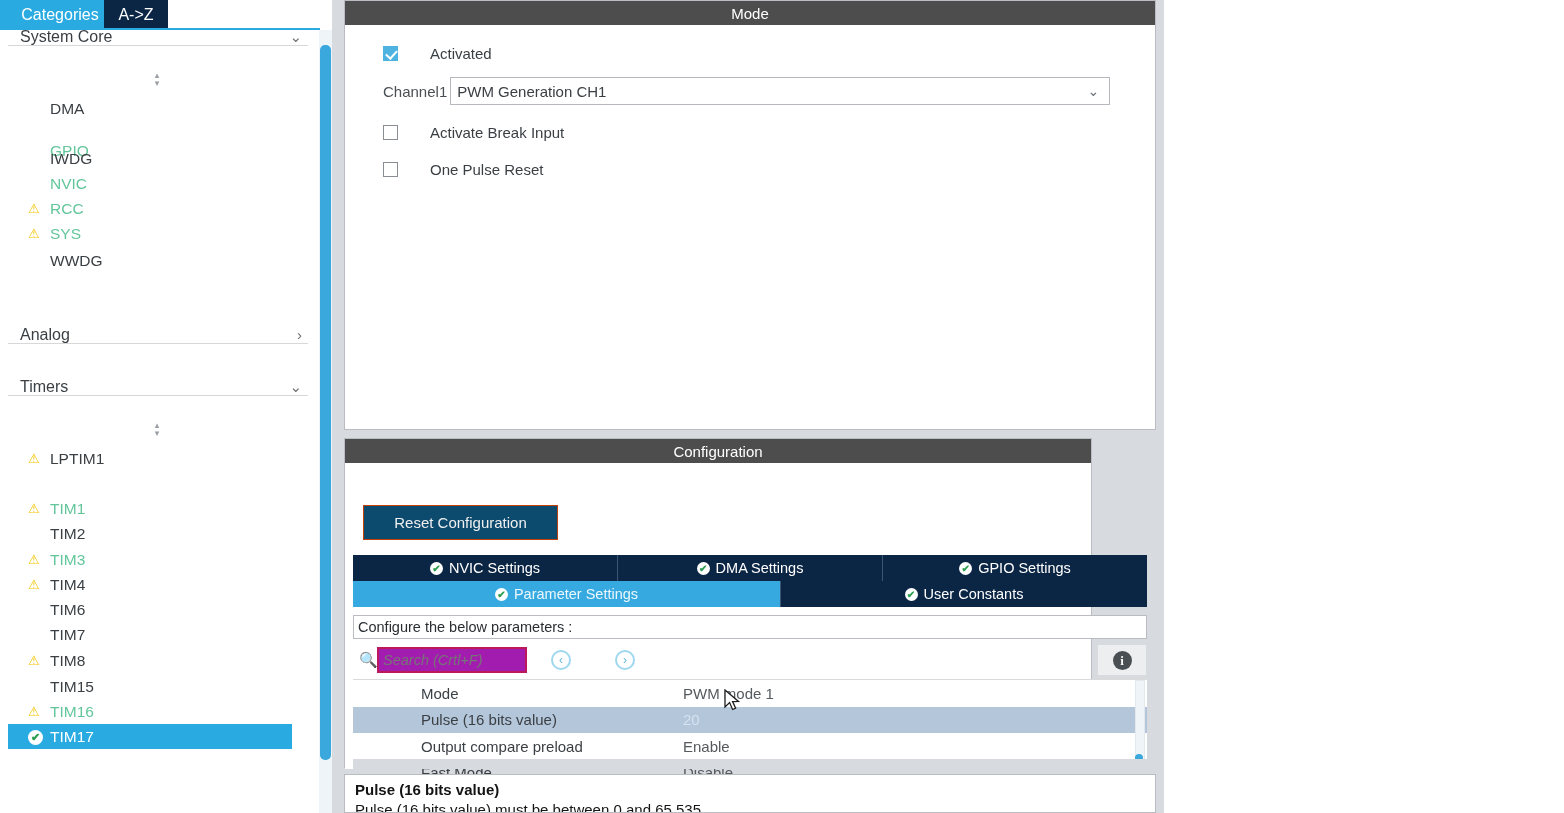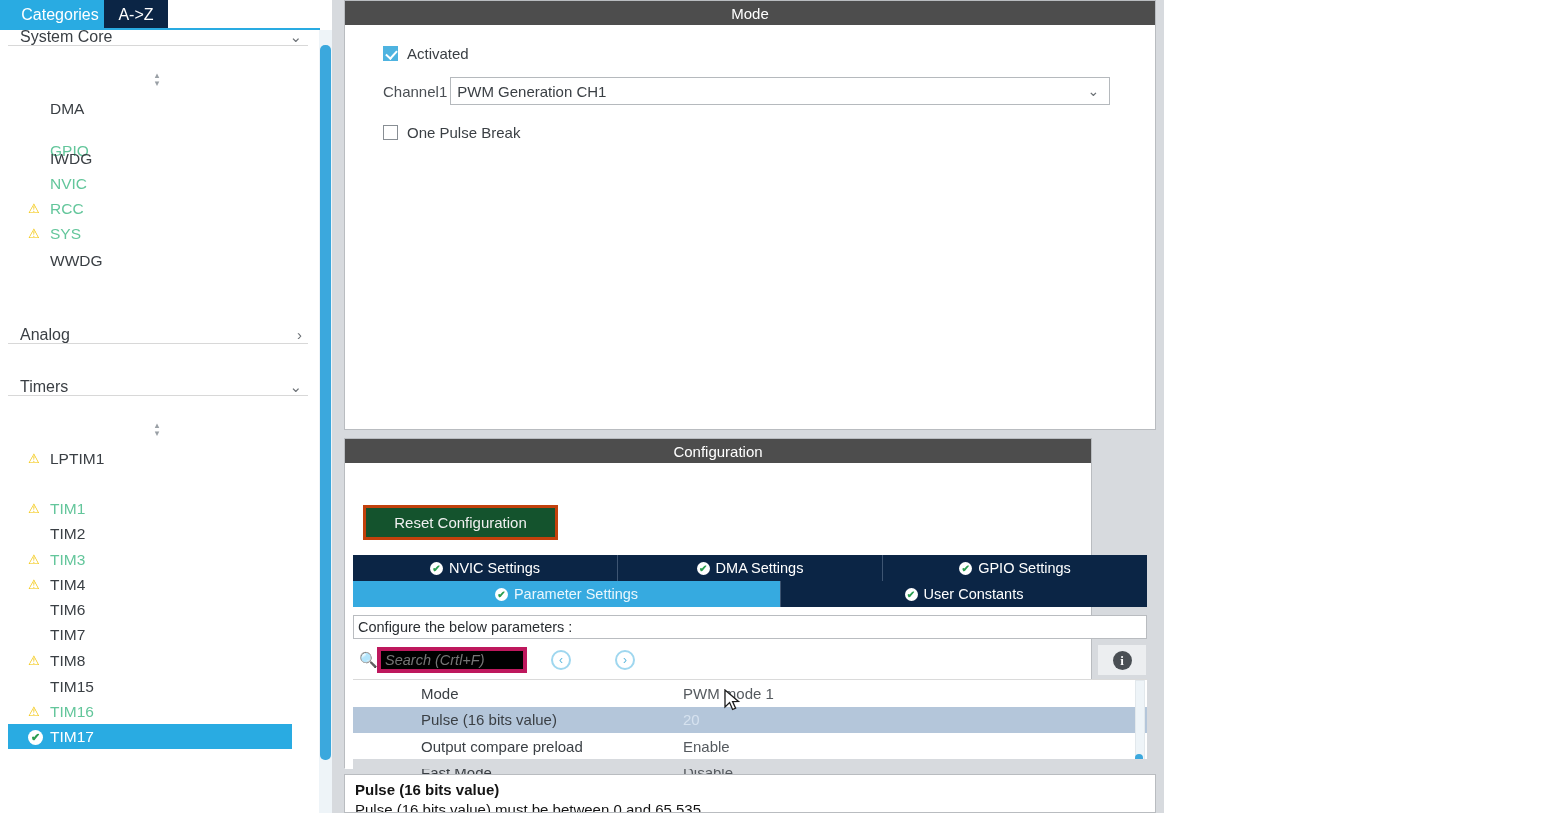--- a/index.html
+++ b/index.html
@@ -80,21 +80,21 @@
   .panel-title {
     height: 24px; background: #4d4d4d; color: #ffffff;
     font-size: 15px; display: flex; align-items: center; justify-content: center;
   }
   #mode-panel {
     position: absolute; left: 4px; top: 0; width: 812px; height: 430px;
     background: #ffffff; border: 1px solid #b9bcc0;
   }
   #mode-body { position: relative; height: 404px; background: #ffffff; padding: 14px 0 0 38px; }
 
-  .cb-row { display: flex; align-items: center; height: 28px; margin-bottom: 9px; }
+  .cb-row { display: flex; align-items: center; height: 28px; margin-bottom: 9px; gap: 23px; }
   .cbox {
     width: 15px; height: 15px; border: 1px solid #888e94; background: #ffffff;
     margin-right: 9px; flex: 0 0 15px;
   }
   .cbox.on { background: #4eb3e0; border-color: #4eb3e0; position: relative; }
   .cbox.on:after {
     content: ""; position: absolute; left: 4px; top: 1px; width: 5px; height: 9px;
     border: solid #ffffff; border-width: 0 2px 2px 0; transform: rotate(42deg);
   }
   .cb-label { font-size: 15px; color: #3a3f44; }
@@ -110,23 +110,23 @@
   .combo .arrow { color: #6b7075; font-size: 14px; }
 
   #config-panel {
     position: absolute; left: 4px; top: 438px; width: 748px; height: 330px;
     background: #f4f4f4; border: 1px solid #b9bcc0;
   }
   #config-body { position: relative; background:#ffffff; height: 306px; }
 
   #reset-btn {
     position: absolute; left: 18px; top: 42px; width: 195px; height: 35px;
-    background: #14532d; color: #f0f0f0; font-size: 15px;
+    background: #0c4a6e; color: #f0f0f0; font-size: 15px;
     display: flex; align-items: center; justify-content: center;
-    border: 3px solid #c2410c;
+    border: 1px solid #c2410c;
   }
 
   .tabrow { position: absolute; left: 8px; width: 794px; height: 26px; display: flex; }
   .ctab {
     flex: 1; background: #0b2545; color: #ffffff; font-size: 14.5px;
     display: flex; align-items: center; justify-content: center; gap: 6px;
     border-right: 1px solid #3e5572;
   }
   .ctab:last-child { border-right: none; }
   .ctab.active { background: #36AAE0; color: #eaf7fd; }
@@ -139,21 +139,21 @@
   #cfg-hint {
     position: absolute; left: 8px; top: 152px; width: 794px; height: 24px;
     background: #ffffff; border: 1px solid #b9bcc0; display: flex; align-items: center;
     padding-left: 4px; font-size: 14.5px; color: #2a2e32;
   }
 
   #toolbar { position: absolute; left: 8px; top: 180px; width: 794px; height: 36px; }
   #search-ic { position: absolute; left: 6px; top: 8px; font-size: 15px; color: #63c6e8; }
   #search-input {
     position: absolute; left: 24px; top: 4px; width: 150px; height: 26px;
-    border: 4px solid #be185d; background: #000000; font-size: 14.5px;
+    border: 2px solid #be185d; background: #a21caf; font-size: 14.5px;
     color: #b9bfc4; font-style: italic; padding-left: 4px;
     font-family: "Liberation Sans", sans-serif;
   }
   .navbtn {
     position: absolute; top: 7px; width: 20px; height: 20px;
     border-radius: 50%; border: 2px solid #9fd7ef; color: #5fb9dd;
     font-size: 12px; text-align: center; line-height: 17px;
   }
   #nav-prev { left: 198px; }
   #nav-next { left: 262px; }
@@ -325,24 +325,28 @@
         </div>
 
         <div class="ch-row">
           <span class="ch-label">Channel1</span>
           <span class="combo">
             <span class="cv">PWM Generation CH1</span>
             <span class="arrow">⌄</span>
           </span>
         </div>
 
-
         <div class="cb-row">
           <span class="cbox"></span>
-          <span class="cb-label">One Pulse Break</span>
+          <span class="cb-label">Activate Break Input</span>
+        </div>
+
+        <div class="cb-row">
+          <span class="cbox"></span>
+          <span class="cb-label">One Pulse Reset</span>
         </div>
 
       </div>
     </div>
 
     <div id="config-panel">
       <div class="panel-title">Configuration</div>
       <div id="config-body">
 
         <div id="reset-btn">Reset Configuration</div>

